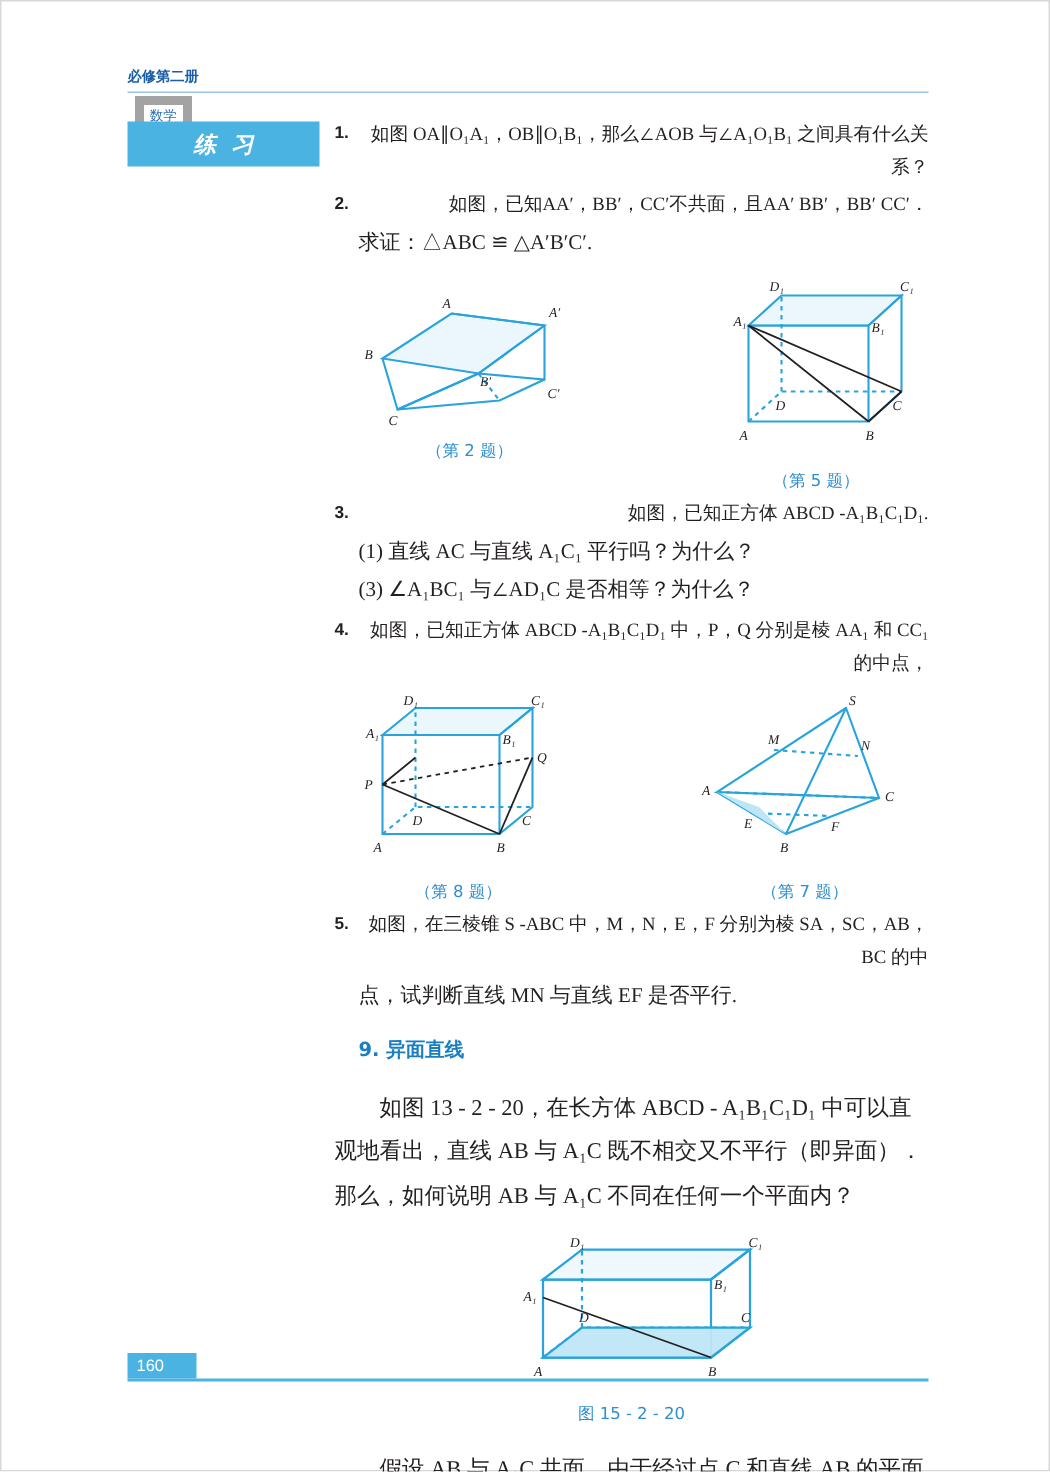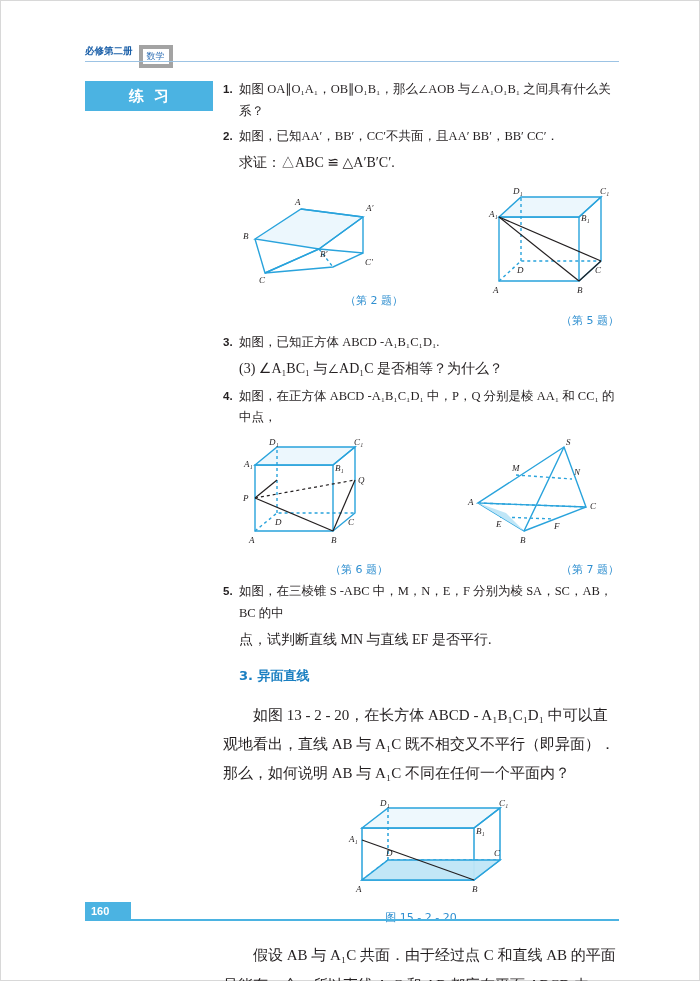--- a/index.html
+++ b/index.html
@@ -13,57 +13,58 @@
   }
   .page{
     position:absolute;left:0;top:0;width:700px;height:981px;
     border:1px solid #d8d8d8;
     box-sizing:border-box;
     background:#fff;
   }
   
   .header{
     position:absolute;left:84px;top:44px;
-    display:flex;gap:6px;
+    display:flex;align-items:center;gap:6px;
     font-size:9.5px;color:#2f6fb5;
     font-family:"Liberation Sans", sans-serif;
+    flex-direction:column;
   }
   .header .bold{font-weight:bold;color:#1a5fa8;}
   .header .box{
-    border:4px solid #a3a3a3;
+    border:6px solid #a3a3a3;
     padding:1px 4px;color:#2f6fb5;font-size:9px;
   }
   .header-rule{
     position:absolute;left:84px;top:60px;width:534px;height:1px;
     background:#9cc3e4;
   }
   
   .practice{
     position:absolute;left:84px;top:80px;
     width:128px;height:30px;
     background:#4bb3e2;
-    display:flex;align-items:center;justify-content:center;
+    display:flex;align-items:center;justify-content:center;font-style:italic;
   }
   .practice span{
     color:#ffffff;font-size:15px;letter-spacing:10px;
     font-family:"DejaVu Sans", sans-serif;font-weight:bold;
     text-indent:10px;
   }
   
   .col{
     position:absolute;left:222px;top:78px;width:396px;
   }
   .ex{
     display:flex;margin-bottom:3px;line-height:1.75;font-size:12.5px;
   }
   .ex .num{width:16px;flex:0 0 16px;font-weight:bold;font-family:"Liberation Sans",sans-serif;font-size:11.5px;}
-  .ex .txt{flex:1;}
+  .ex .txt{flex:1;text-align:right;}
   .sub{margin-left:16px;font-size:14px;line-height:1.75;}
   .cap{
-    text-align:right;color:#2f8fd0;font-size:11px;margin-top:2px;
+    text-align:center;color:#2f8fd0;font-size:11px;margin-top:2px;
     font-family:"DejaVu Sans", sans-serif;
   }
   
   .figrow{display:flex;justify-content:space-between;margin:6px 0 4px 0;}
   .figbox{position:relative;}
   
   .sechead{
     color:#1a7fc1;font-weight:bold;font-size:13px;margin:14px 0 6px 16px;
     font-family:"DejaVu Sans", sans-serif;
   }
@@ -71,21 +72,21 @@
     font-size:15px;line-height:1.95;text-indent:2em;margin:16px 0 0 0;
   }
   .fig-center{display:flex;flex-direction:column;align-items:center;margin:10px 0 6px;}
   
   .footer-rule{
     position:absolute;left:84px;top:918px;width:534px;height:1.5px;background:#4bb3e2;
   }
   .pagenum{
     position:absolute;left:84px;top:901px;width:46px;height:17px;background:#4bb3e2;
     color:#fff;font-size:11px;font-family:"Liberation Sans",sans-serif;
-    display:flex;align-items:center;padding-left:6px;box-sizing:border-box;font-weight:bold;
+    display:flex;align-items:center;padding-left:6px;box-sizing:border-box;
   }
   svg{display:block;}
   text{font-family:"Liberation Serif", serif;font-style:italic;}
 </style>
 </head>
 <body>
 
 <div class="page">
 
   <div class="header">
@@ -165,25 +166,26 @@
           </g>
         </svg>
         <div class="cap">（第 5 题）</div>
       </div>
     </div>
 
     <div class="ex">
       <div class="num">3.</div>
       <div class="txt">如图，已知正方体 ABCD -A₁B₁C₁D₁.</div>
     </div>
+    <div class="sub">(1) 直线 AC 与直线 A₁C₁ 平行吗？为什么？</div>
     <div class="sub">(3) ∠A₁BC₁ 与∠AD₁C 是否相等？为什么？</div>
 
     <div class="ex" style="margin-top:4px;">
       <div class="num">4.</div>
-      <div class="txt">如图，在正方体 ABCD -A₁B₁C₁D₁ 中，P，Q 分别是棱 AA₁ 和 CC₁ 的中点，</div>
+      <div class="txt">如图，已知正方体 ABCD -A₁B₁C₁D₁ 中，P，Q 分别是棱 AA₁ 和 CC₁ 的中点，</div>
     </div>
 
     <div class="figrow">
 
       <div class="figbox">
         <svg width="165" height="125" viewBox="0 0 165 125">
           <g fill="none" stroke="#29a3dc" stroke-width="1.4">
             <polygon points="32,30 110,30 110,96 32,96"></polygon>
             <polygon points="32,30 54,12 132,12 110,30" fill="#d9f0fb" fill-opacity="0.5"></polygon>
             <path d="M110,30 L132,12 L132,78 L110,96"></path>
@@ -202,21 +204,21 @@
             <text x="21" y="32">A₁</text>
             <text x="112" y="36">B₁</text>
             <text x="20" y="66">P</text>
             <text x="135" y="48">Q</text>
             <text x="52" y="90">D</text>
             <text x="125" y="90">C</text>
             <text x="26" y="108">A</text>
             <text x="108" y="108">B</text>
           </g>
         </svg>
-        <div class="cap">（第 6 题）</div>
+        <div class="cap">（第 8 题）</div>
       </div>
 
       <div class="figbox">
         <svg width="165" height="125" viewBox="0 0 165 125">
           <g fill="none" stroke="#29a3dc" stroke-width="1.4">
             <polygon points="110,12 24,68 132,72" fill="none"></polygon>
             <path d="M110,12 L70,96 L24,68"></path>
             <path d="M70,96 L132,72"></path>
             <path d="M24,68 L132,72" stroke-dasharray="3,3"></path>
             <path d="M62,40 L118,44" stroke-dasharray="3,3"></path>
@@ -237,21 +239,21 @@
         <div class="cap">（第 7 题）</div>
       </div>
     </div>
 
     <div class="ex">
       <div class="num">5.</div>
       <div class="txt">如图，在三棱锥 S -ABC 中，M，N，E，F 分别为棱 SA，SC，AB，BC 的中</div>
     </div>
     <div class="sub">点，试判断直线 MN 与直线 EF 是否平行.</div>
 
-    <div class="sechead">3. 异面直线</div>
+    <div class="sechead">9. 异面直线</div>
     <div class="para">如图 13 - 2 - 20，在长方体 ABCD - A₁B₁C₁D₁ 中可以直观地看出，直线 AB 与 A₁C 既不相交又不平行（即异面）．那么，如何说明 AB 与 A₁C 不同在任何一个平面内？</div>
 
     <div class="fig-center">
       <svg width="210" height="110" viewBox="0 0 210 110">
         <g fill="none" stroke="#29a3dc" stroke-width="1.5">
           <polygon points="46,30 158,30 158,82 46,82"></polygon>
           <polygon points="46,30 72,10 184,10 158,30" fill="#d9f0fb" fill-opacity="0.45"></polygon>
           <path d="M158,30 L184,10 L184,62 L158,82"></path>
           <path d="M46,82 L72,62 L184,62" stroke-dasharray="3,3"></path>
           <path d="M72,62 L72,10" stroke-dasharray="3,3"></path>

